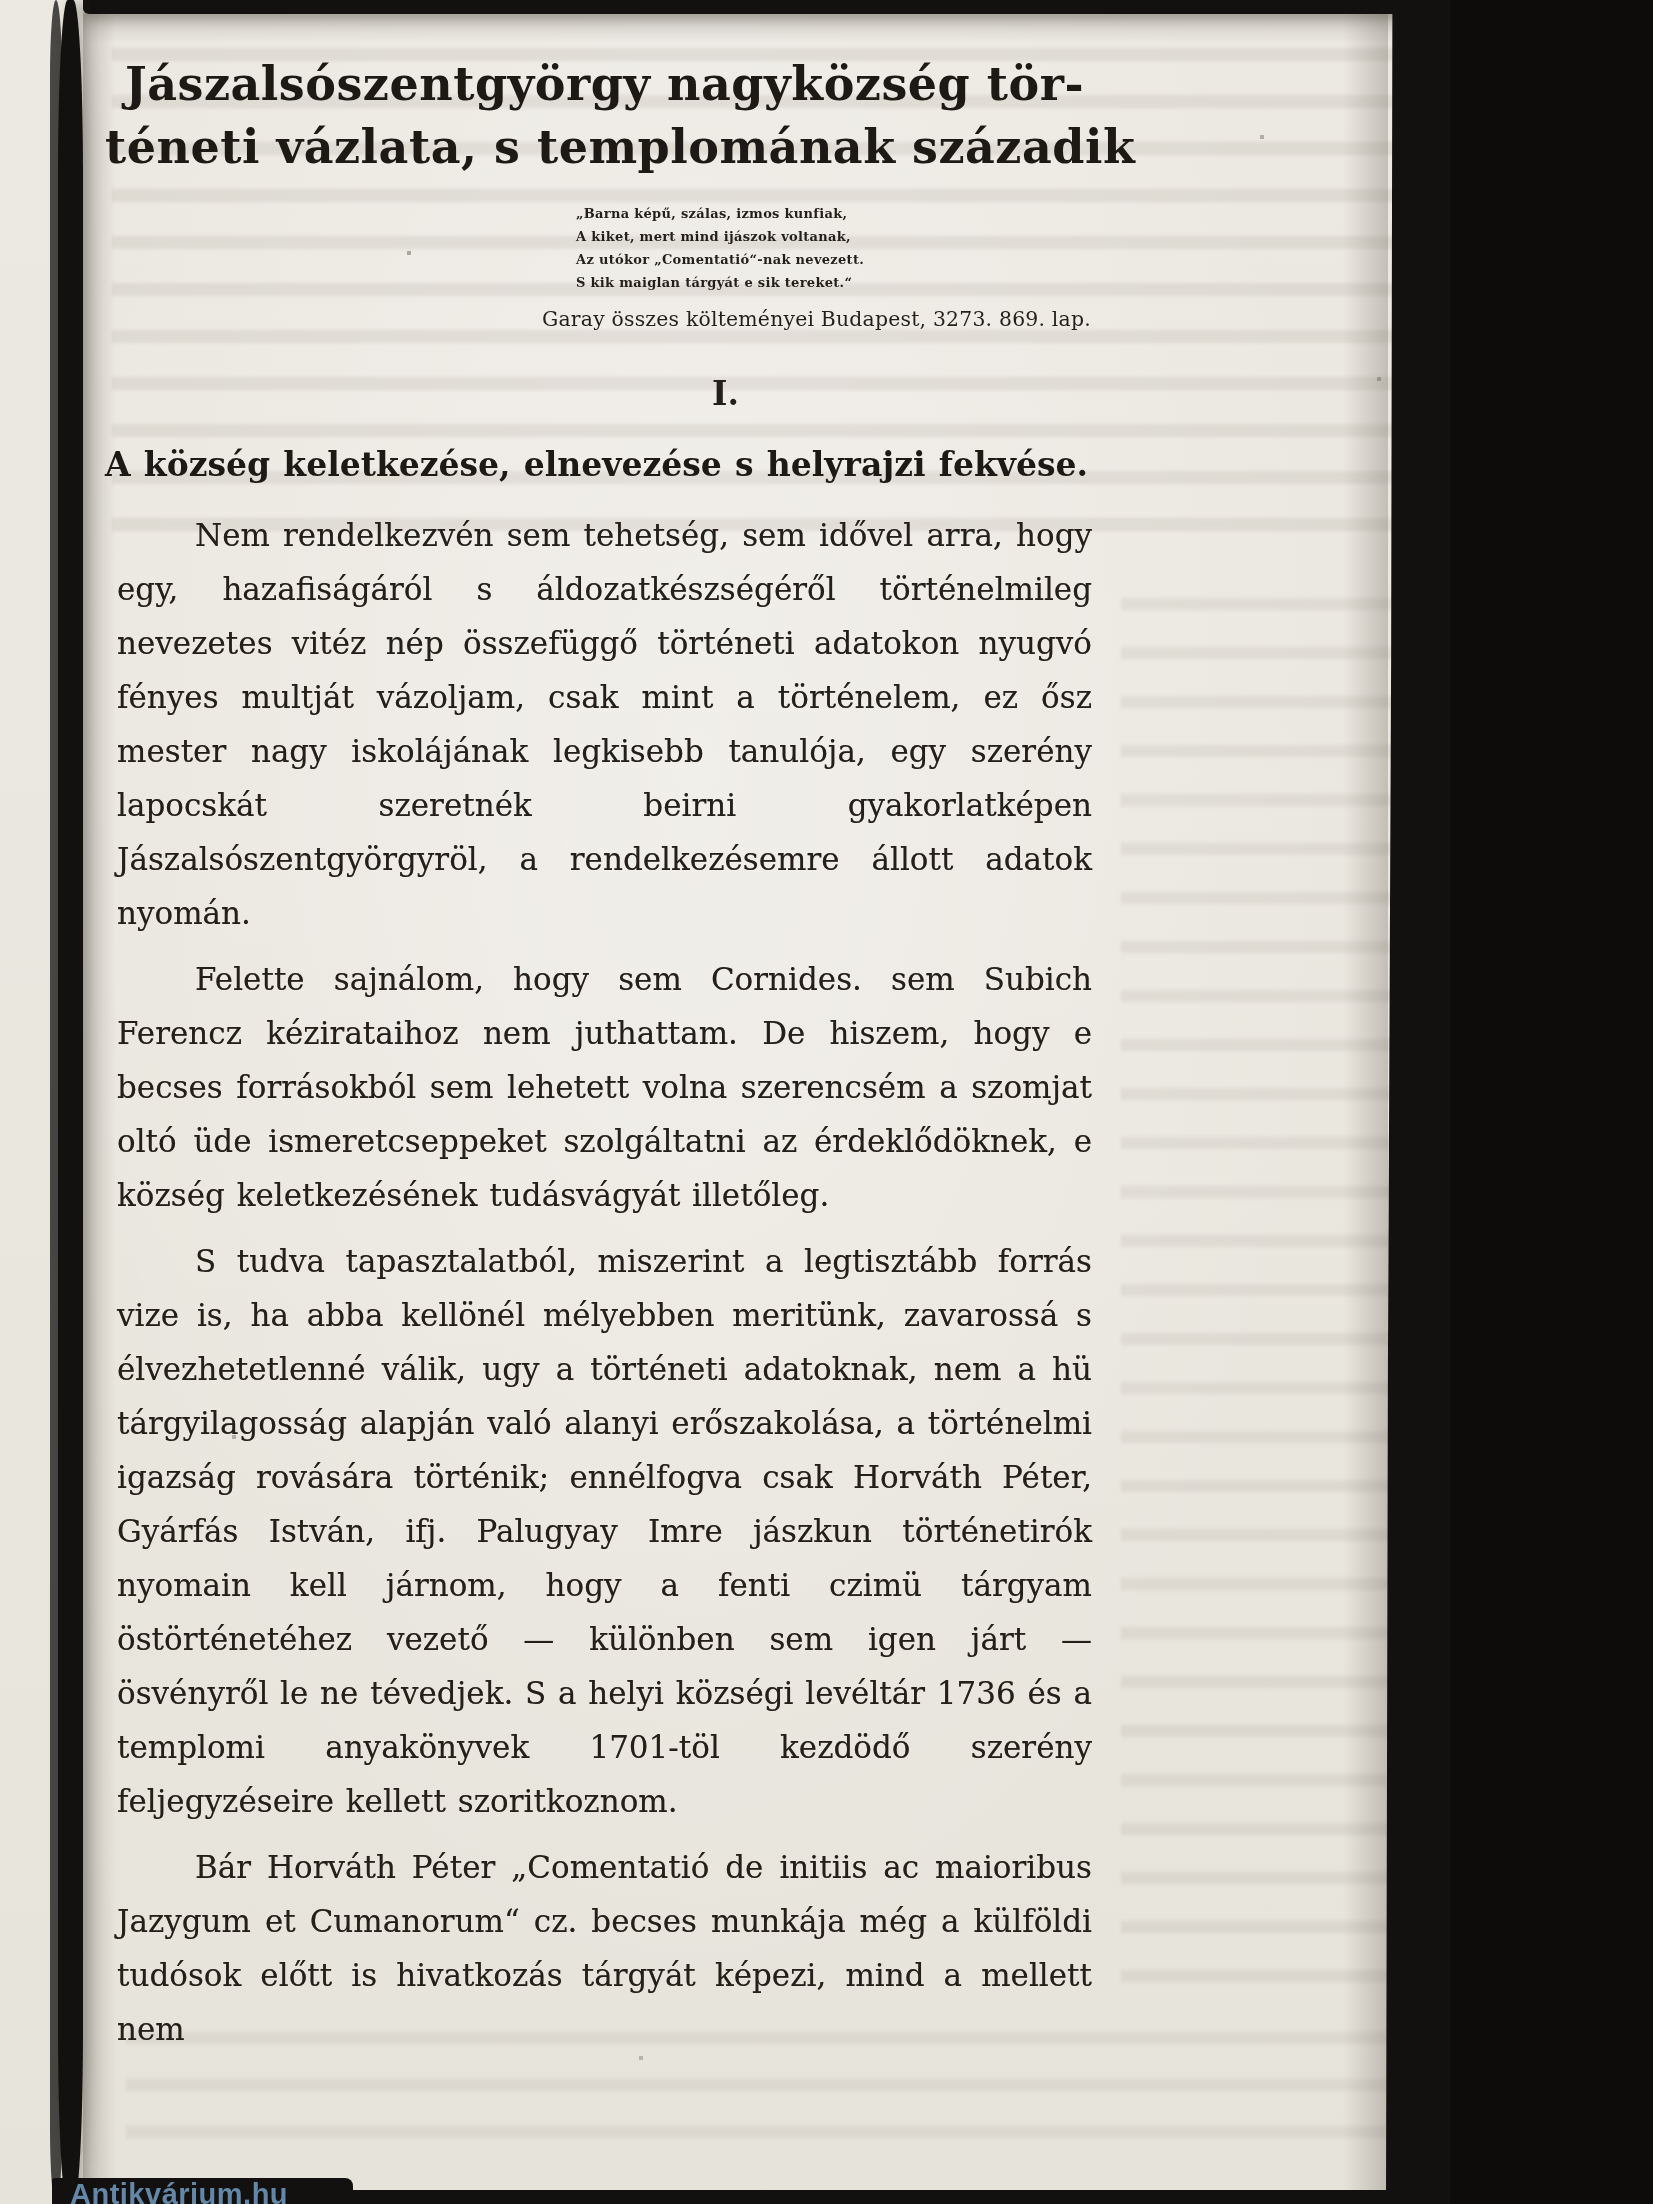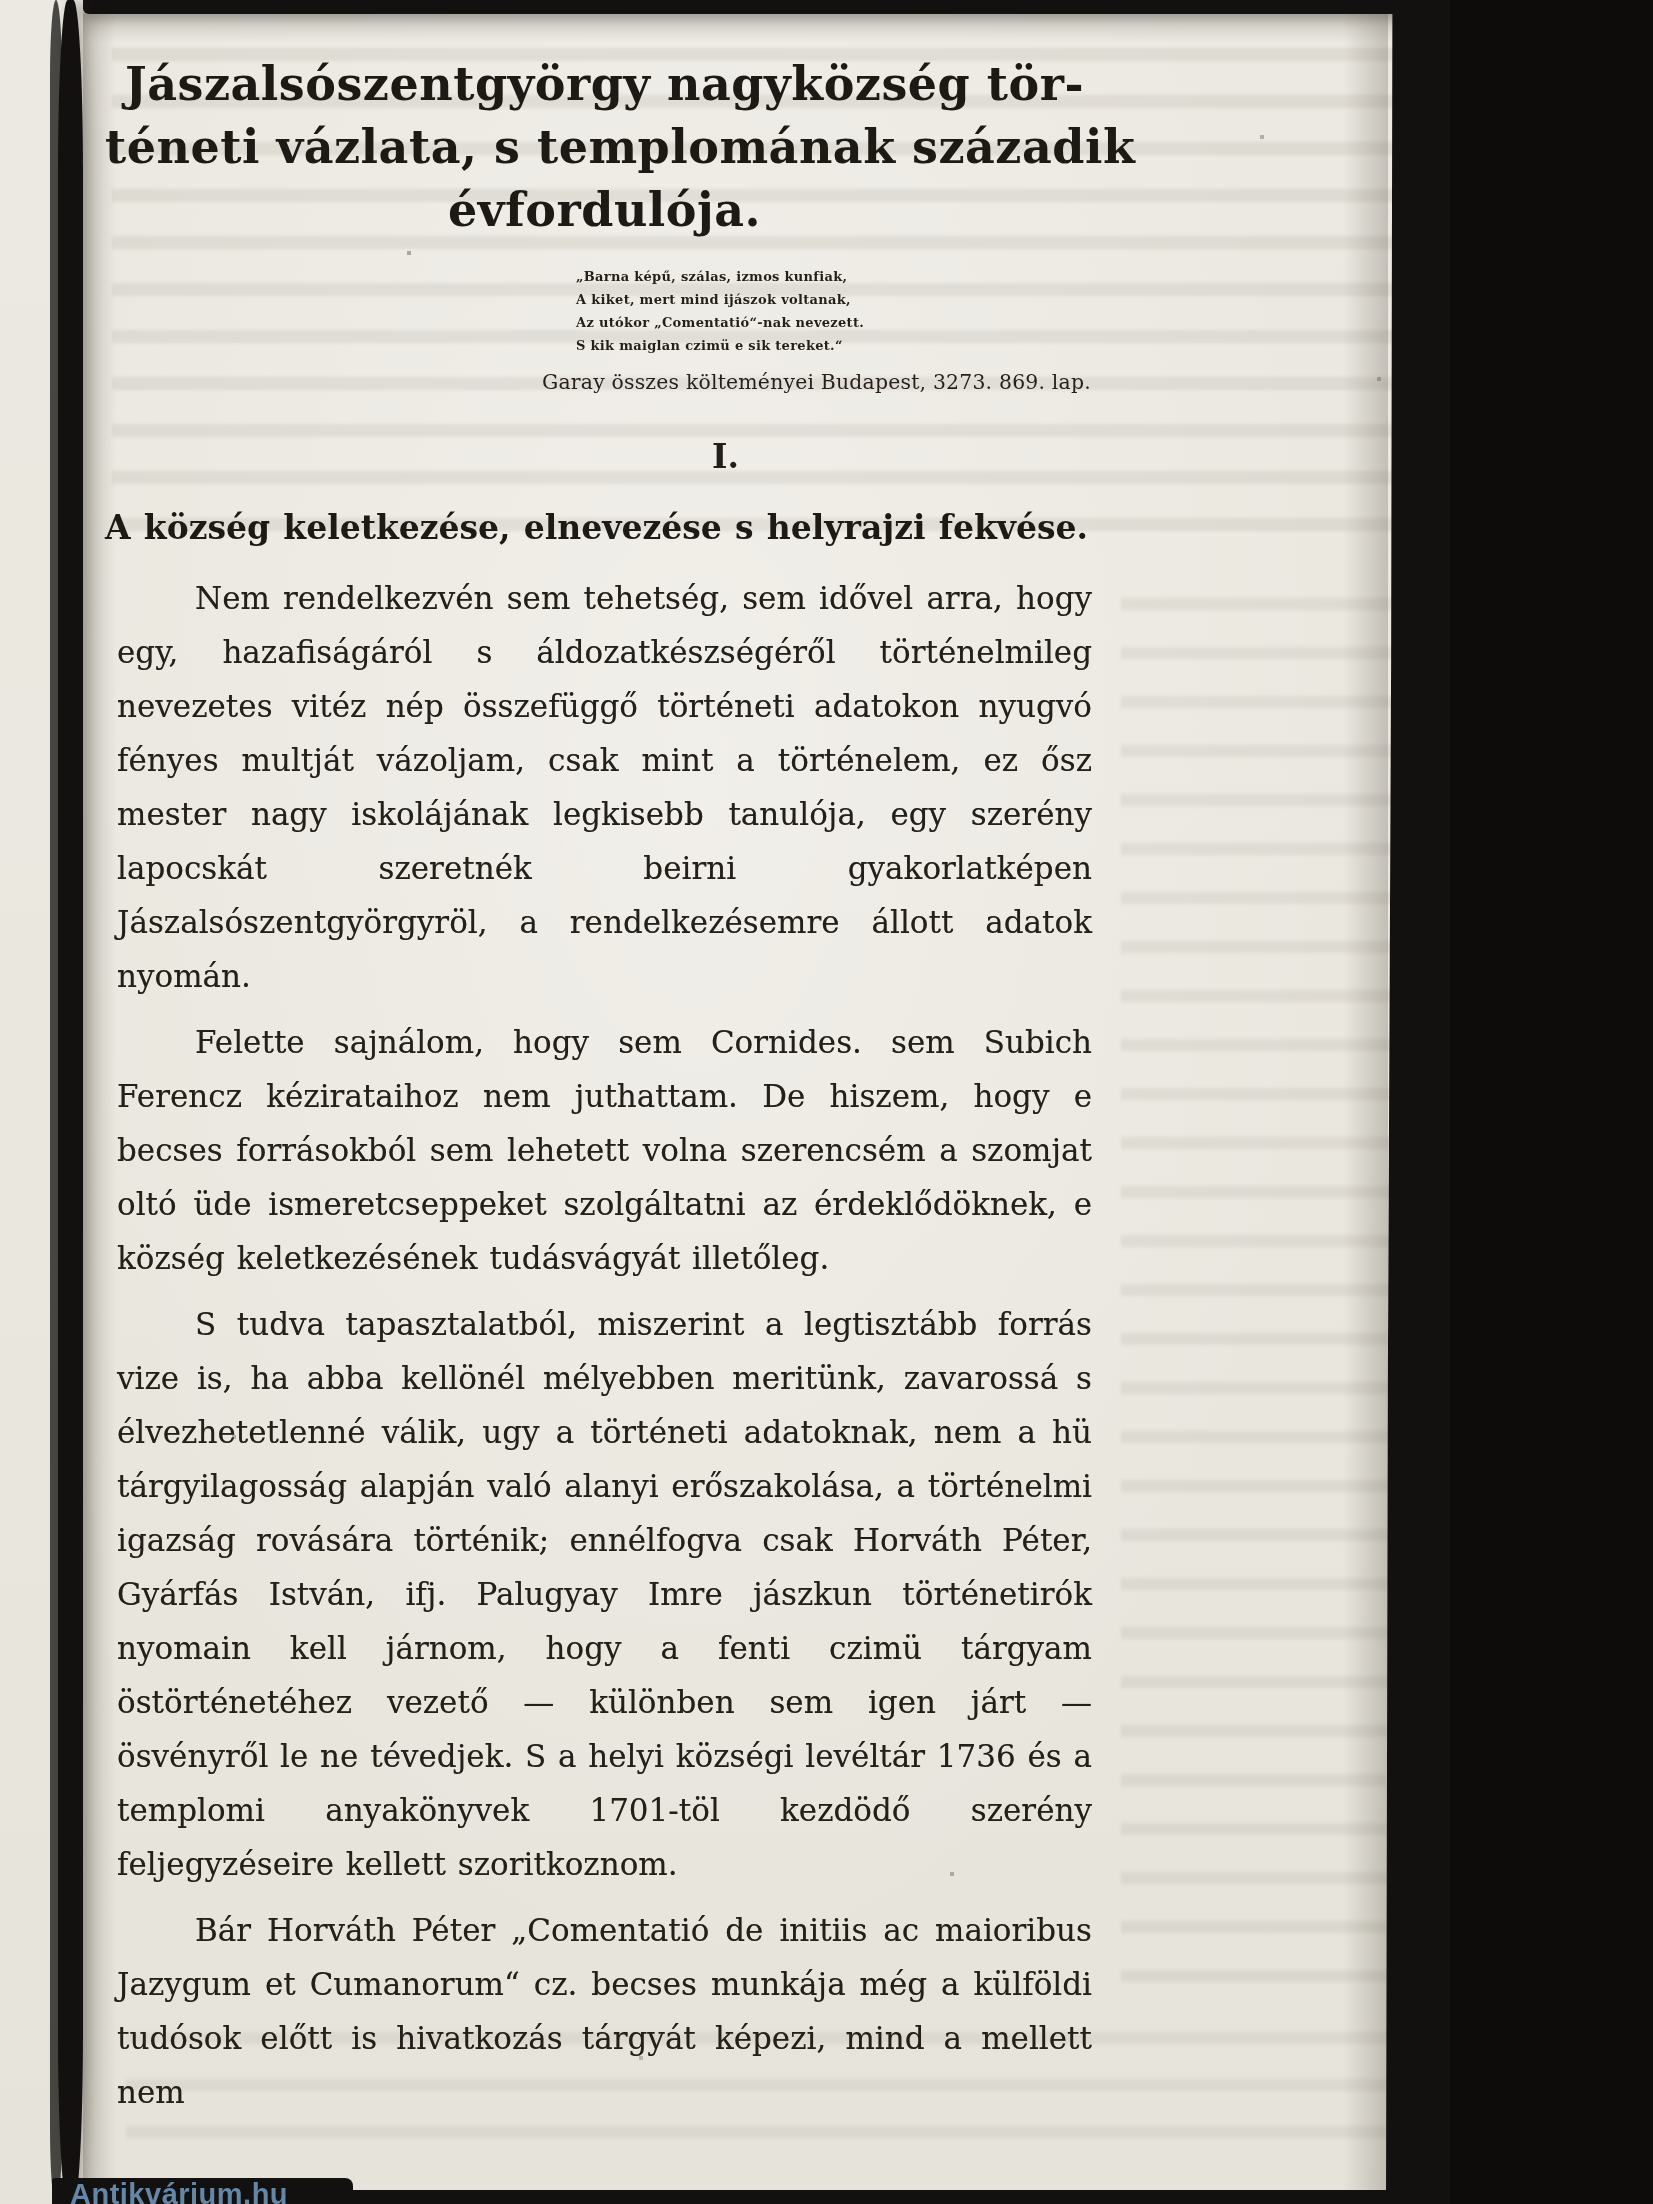--- a/index.html
+++ b/index.html
@@ -74,28 +74,27 @@
   <div class="specks"></div>
   <div class="left-shade"></div>
   <div class="right-shade"></div>
   <div class="top-shade"></div>
 
   <div class="content">
 
     <h1 class="title">
       <div class="title-line">Jászalsószentgyörgy nagyközség tör-</div>
       <div class="title-line">téneti vázlata, s templomának századik</div>
-      <div class="title-line">évfordulója.</div>
     </h1>
 
     <div class="epigraph">
       <div>„Barna képű, szálas, izmos kunfiak,</div>
       <div>A kiket, mert mind ijászok voltanak,</div>
       <div>Az utókor „Comentatió“-nak nevezett.</div>
-      <div>S kik maiglan czimü e sik tereket.“</div>
+      <div>S kik maiglan tárgyát e sik tereket.“</div>
     </div>
 
     <div class="epigraph-source">Garay összes költeményei Budapest, 3273. 869. lap.</div>
 
     <div class="numeral">
       <span>I.</span>
     </div>
 
     <h2 class="section-heading">A község keletkezése, elnevezése s helyrajzi fekvése.</h2>
 

